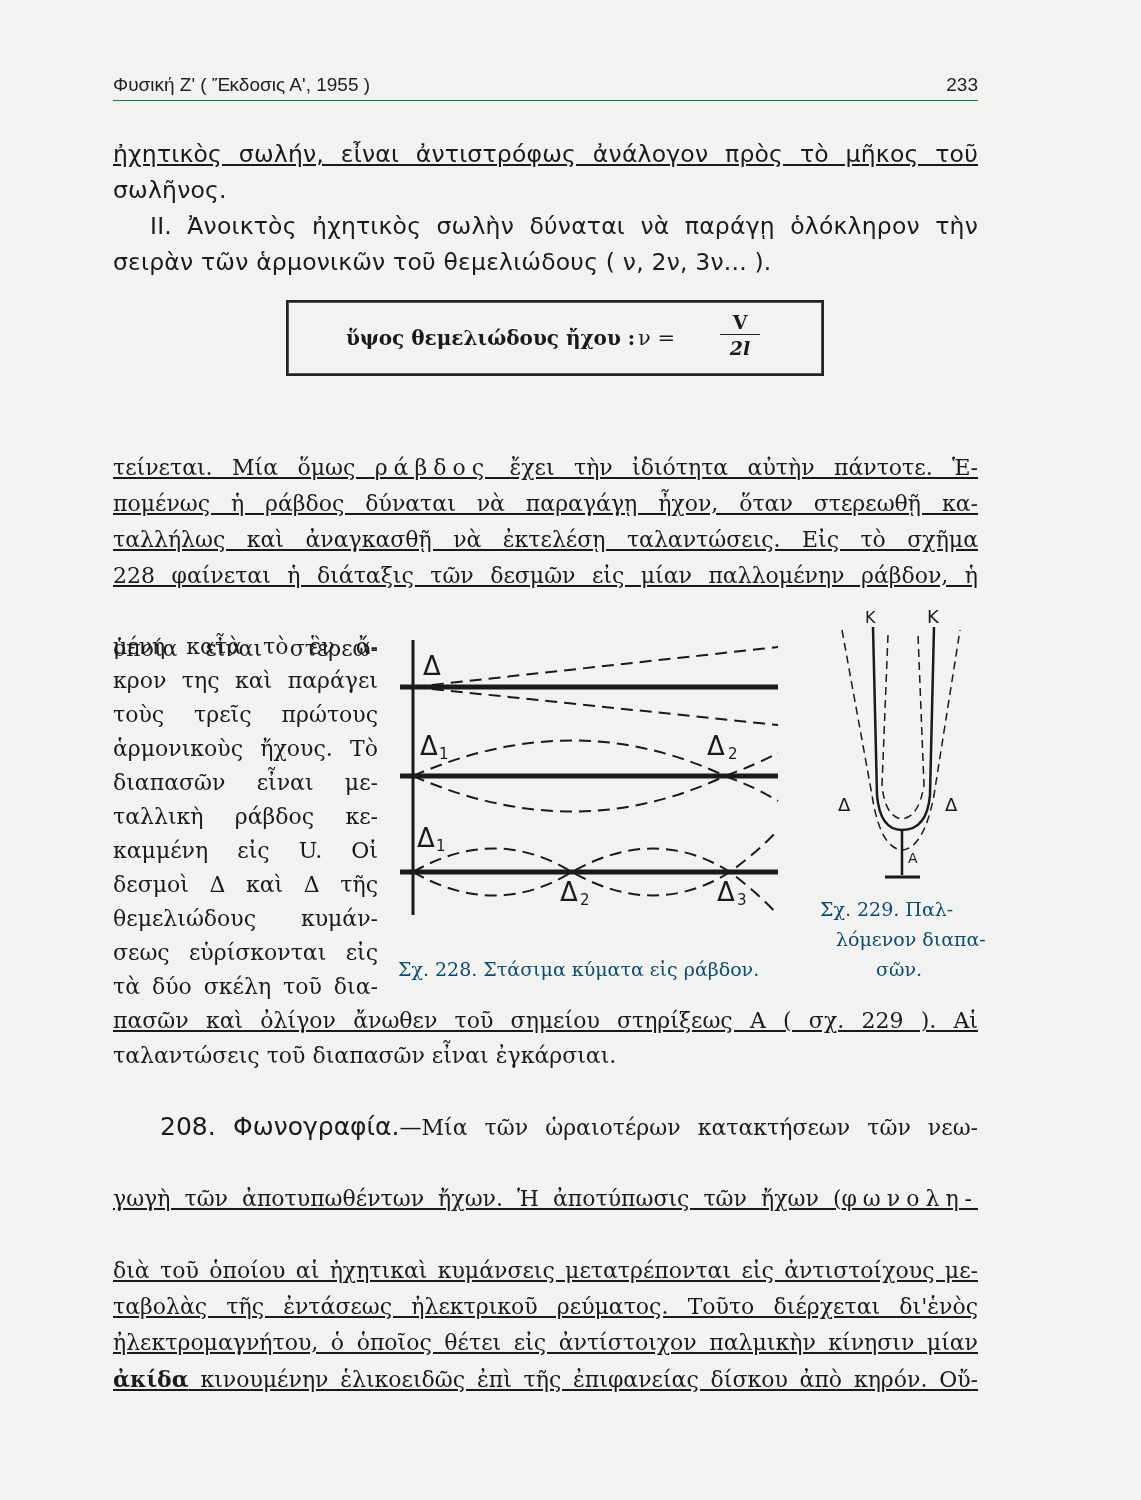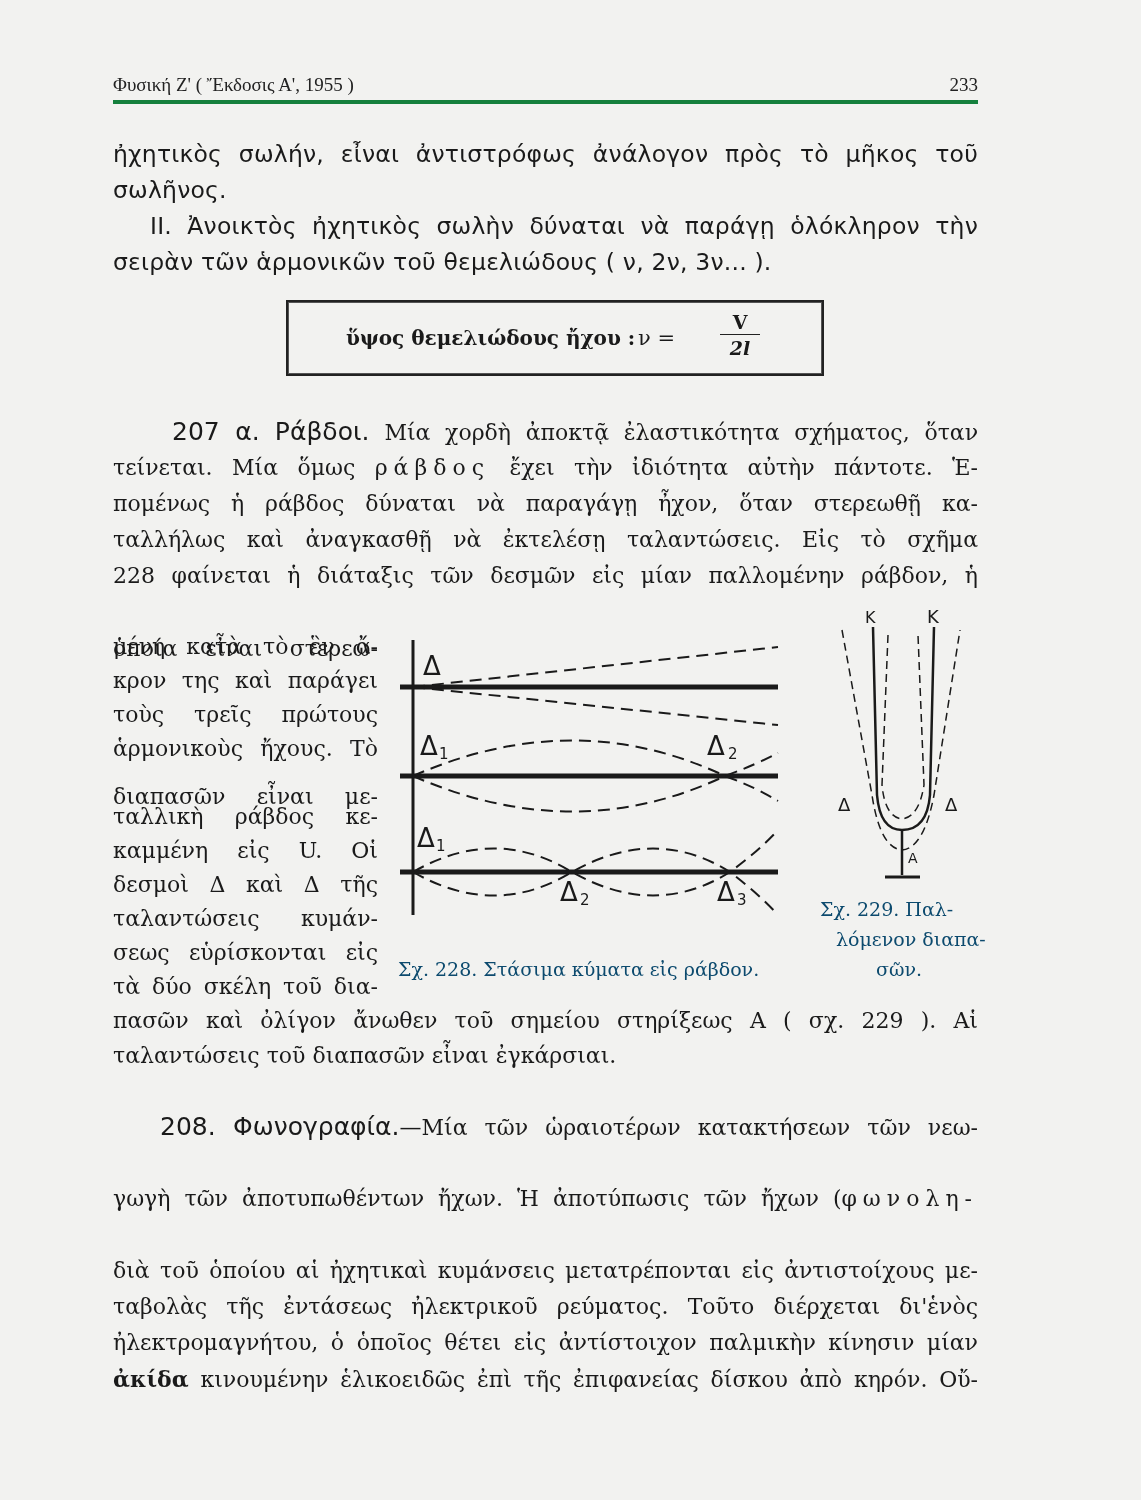--- a/index.html
+++ b/index.html
@@ -4,27 +4,27 @@
 <style>
   html, body { margin: 0; padding: 0; }
   body {
     width: 1141px; height: 1500px; position: relative; overflow: hidden;
     background: #f2f2f0; color: #1a1a1a;
     font-family: "DejaVu Serif", serif;
   }
   .page { position: absolute; left: 0; top: 0; width: 1141px; height: 1500px; }
   .header {
     position: absolute; left: 113px; top: 72px; width: 865px; height: 28px;
-    font-family: Liberation Serif, serif; font-size: 19px; color: #222;
-    border-bottom: 4px solid #15803d;
+    font-family: Liberation Sans, sans-serif; font-size: 19px; color: #222;
+    border-bottom: 1px solid #15803d;
   }
   .header .title { position: absolute; left: 0; top: 2px; }
   .header .pnum { position: absolute; right: 0; top: 2px; }
   .line { position: absolute; left: 113px; white-space: nowrap; font-size: 23px; }
-  .justify { width: 865px; text-align: justify; text-align-last: justify; }
+  .justify { width: 865px; text-align: justify; text-align-last: justify; text-decoration: underline; }
   .sansbody { font-family: "DejaVu Sans", sans-serif; font-size: 23.5px; letter-spacing: 0.2px; }
   .serifbody { font-family: "DejaVu Serif", serif; font-size: 22px; }
   .formula-box {
     position: absolute; left: 286px; top: 300px; width: 534px; height: 72px;
     border: 2px solid #222; box-shadow: inset 0 0 0 1px #555;
   }
   .formula-label { position: absolute; left: 58px; top: 24px; font-family: "DejaVu Serif", serif; font-size: 20px; font-weight: bold; }
   .formula-eq { position: absolute; left: 350px; top: 24px; font-family: "DejaVu Serif", serif; font-size: 21px; }
   .frac { position: absolute; left: 432px; top: 8px; width: 40px; text-align: center; font-family: "DejaVu Serif", serif; font-weight: bold; font-size: 19px; }
   .frac .num { display: block; border-bottom: 1.5px solid #222; line-height: 24px; }
@@ -53,40 +53,35 @@
 
   <div class="formula-box">
     <span class="formula-label">ὕψος θεμελιώδους ἤχου :</span>
     <span class="formula-eq">ν =</span>
     <span class="frac">
       <span class="num">V</span>
       <span class="den">2l</span>
     </span>
   </div>
 
-  <div class="line" style="top:417px; left:172px; width:806px; text-align:justify; text-align-last:justify;">
-    <span class="sec-head">207 α.</span>
-    <span class="sec-head">Ράβδοι.</span>
-    <span class="serifbody">Μία χορδὴ ἀποκτᾷ ἐλαστικότητα σχήματος, ὅταν</span>
-  </div>
   <div class="line serifbody justify" style="top:455px;"><span>τείνεται. Μία ὅμως </span><span class="spaced">ράβδος</span><span> ἔχει τὴν ἰδιότητα αὐτὴν πάντοτε. Ἑ-</span></div>
   <div class="line serifbody justify" style="top:491px;">πομένως ἡ ράβδος δύναται νὰ παραγάγῃ ἦχον, ὅταν στερεωθῇ κα-</div>
   <div class="line serifbody justify" style="top:527px;">ταλλήλως καὶ ἀναγκασθῇ νὰ ἐκτελέσῃ ταλαντώσεις. Εἰς τὸ σχῆμα</div>
   <div class="line serifbody justify" style="top:563px;">228 φαίνεται ἡ διάταξις τῶν δεσμῶν εἰς μίαν παλλομένην ράβδον, ἡ</div>
 
   <div class="narrow serifbody" style="top:600px;margin-top:36px;">ὁποία εἶναι στερεω-</div>
   <div class="narrow serifbody" style="top:634px;">μένη κατὰ τὸ ἓν ἄ-</div>
   <div class="narrow serifbody" style="top:668px;">κρον της καὶ παράγει</div>
   <div class="narrow serifbody" style="top:702px;">τοὺς τρεῖς πρώτους</div>
   <div class="narrow serifbody" style="top:736px;">ἁρμονικοὺς ἤχους. Τὸ</div>
-  <div class="narrow serifbody" style="top:770px;margin-top:14px;">διαπασῶν εἶναι με-</div>
+  <div class="narrow serifbody" style="top:770px;">διαπασῶν εἶναι με-</div>
   <div class="narrow serifbody" style="top:804px;">ταλλικὴ ράβδος κε-</div>
   <div class="narrow serifbody" style="top:838px;">καμμένη εἰς U. Οἱ</div>
   <div class="narrow serifbody" style="top:872px;">δεσμοὶ Δ καὶ Δ τῆς</div>
-  <div class="narrow serifbody" style="top:906px;">ταλαντώσεις κυμάν-</div>
+  <div class="narrow serifbody" style="top:906px;">θεμελιώδους κυμάν-</div>
   <div class="narrow serifbody" style="top:940px;">σεως εὑρίσκονται εἰς</div>
   <div class="narrow serifbody" style="top:974px;">τὰ δύο σκέλη τοῦ δια-</div>
 
   <svg style="position:absolute; left:395px; top:635px;" width="400" height="290" viewBox="0 0 400 290">
     <g stroke="#1a1a1a" fill="none">
       <line x1="18" y1="5" x2="18" y2="280" stroke-width="3"></line>
 
       <line x1="5" y1="52" x2="383" y2="52" stroke-width="5"></line>
       <path d="M18,52 L383,12" stroke-width="2" stroke-dasharray="12,7"></path>
       <path d="M18,52 L383,90" stroke-width="2" stroke-dasharray="12,7"></path>

